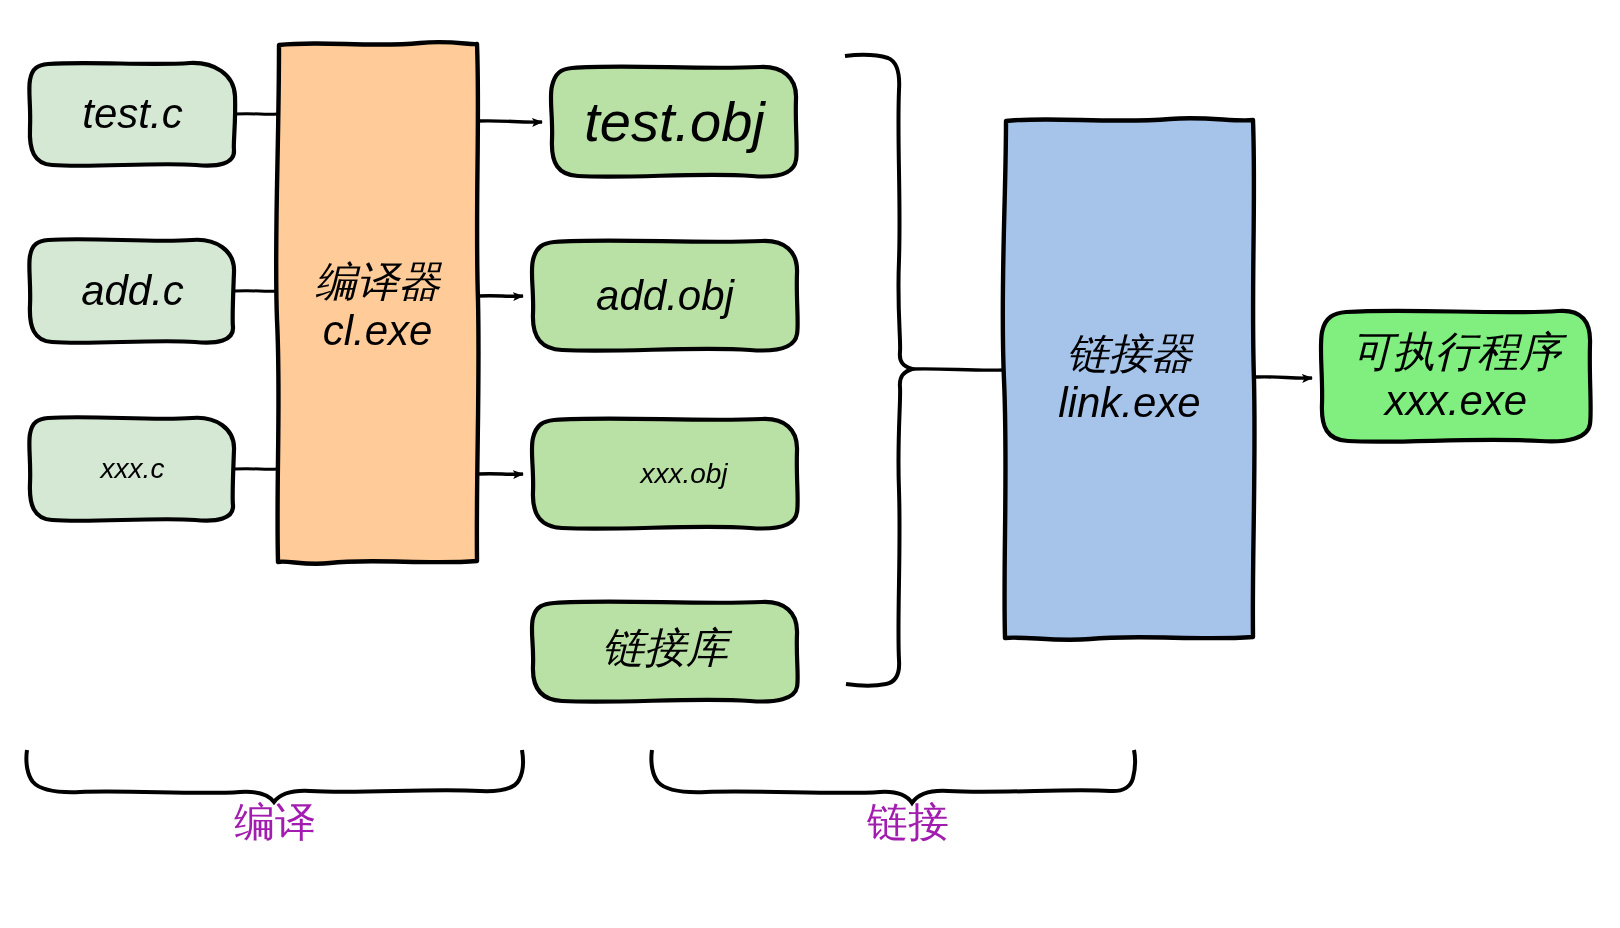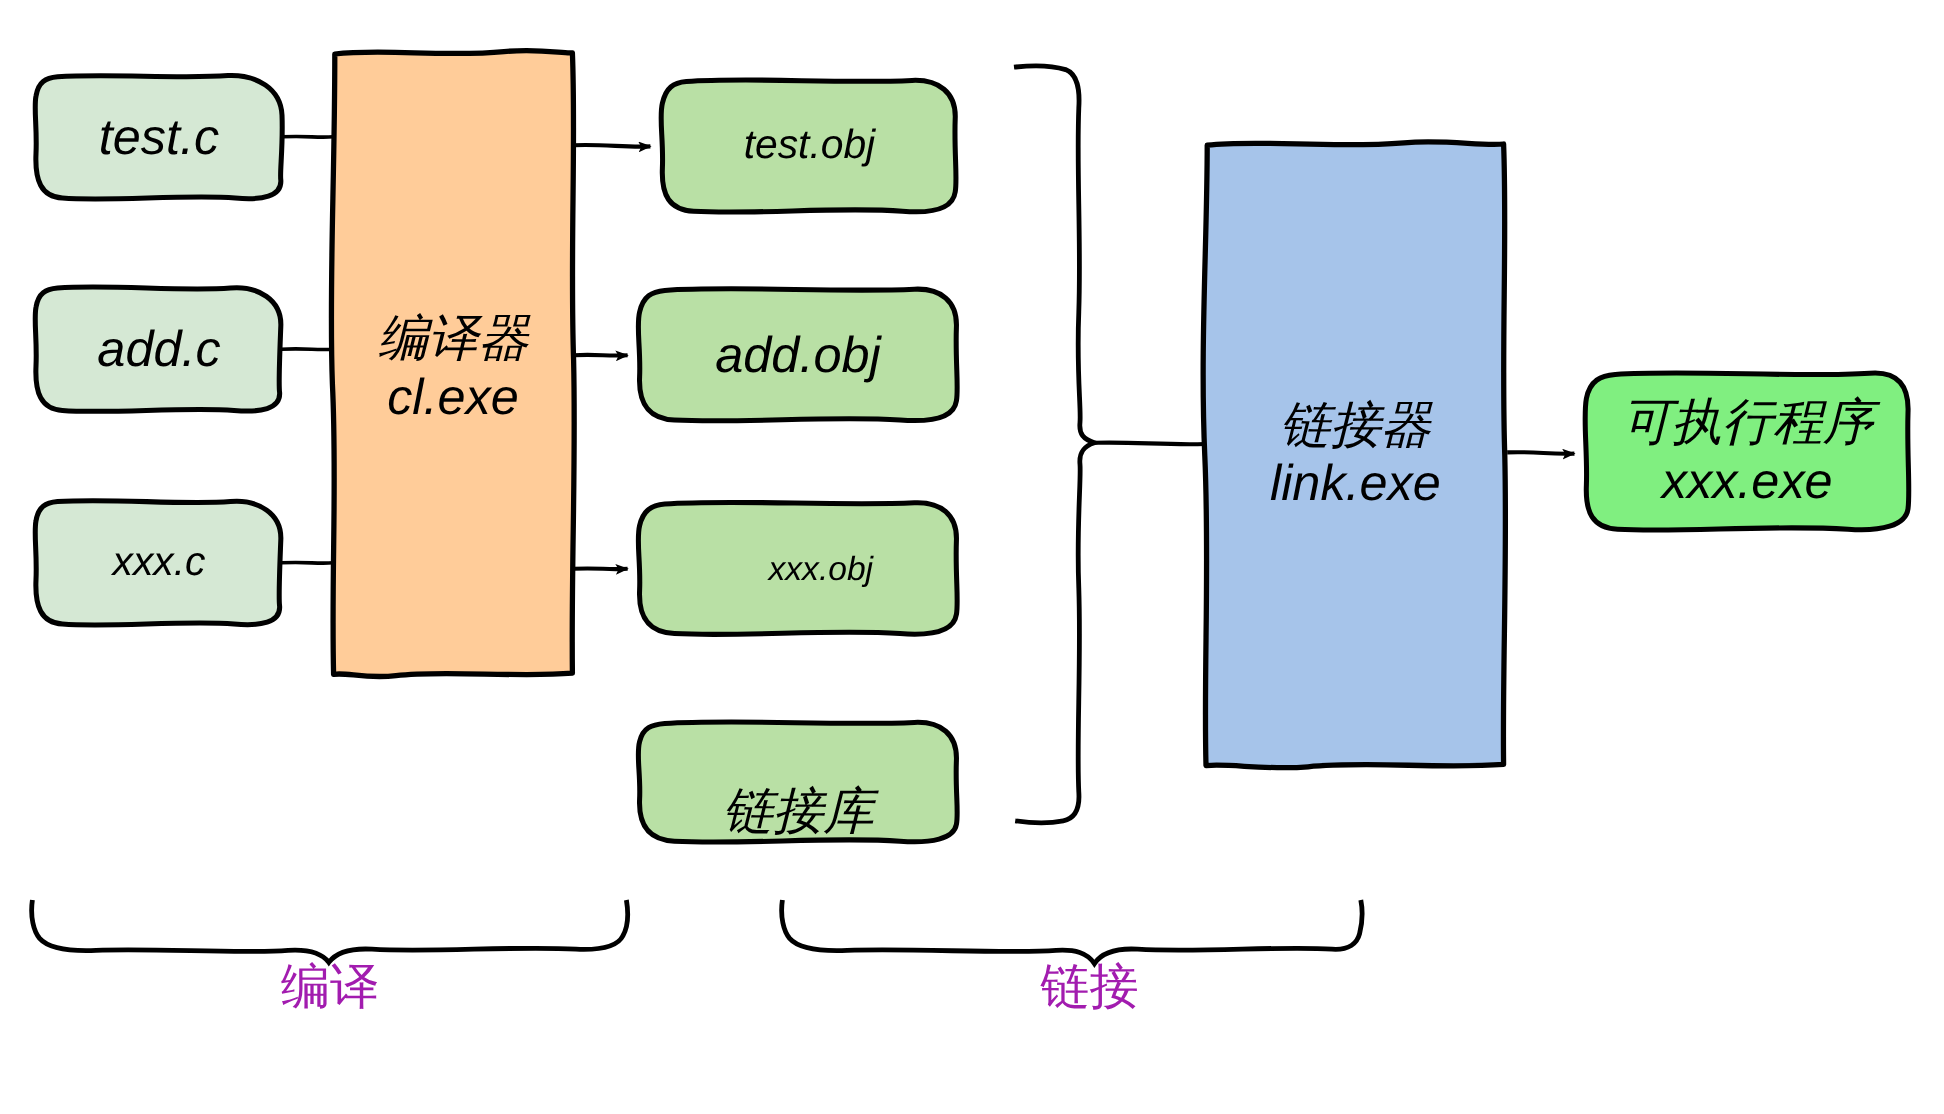--- a/index.html
+++ b/index.html
@@ -48,28 +48,28 @@
     z-index: 3;
     color: #a21caf;
     font-size: 41px;
     text-align: center;
     white-space: nowrap;
   }
 
   
   .n-test-c   { left: 30px;   top: 63px;  width: 205px; height: 103px; font-size: 42px; }
   .n-add-c    { left: 30px;   top: 239px; width: 205px; height: 104px; font-size: 42px; }
-  .n-xxx-c    { left: 30px;   top: 417px; width: 205px; height: 104px; font-size: 34px; }
+  .n-xxx-c    { left: 30px;   top: 417px; width: 205px; height: 104px; font-size: 28px; }
 
   .n-compiler { left: 277px;  top: 42px;  width: 201px; height: 530px; font-size: 42px; }
 
-  .n-test-obj { left: 552px;  top: 66px;  width: 245px; height: 112px; font-size: 34px; }
+  .n-test-obj { left: 552px;  top: 66px;  width: 245px; height: 112px; font-size: 56px; }
   .n-add-obj  { left: 533px;  top: 240px; width: 264px; height: 112px; font-size: 42px; }
   .n-xxx-obj  { left: 552px;  top: 418px; width: 264px; height: 112px; font-size: 28px; }
-  .n-lib      { left: 533px;  top: 601px; width: 264px; height: 94px;  font-size: 42px; margin-top: 28px; }
+  .n-lib      { left: 533px;  top: 601px; width: 264px; height: 94px;  font-size: 42px; }
 
   .n-linker   { left: 1004px; top: 118px; width: 251px; height: 522px; font-size: 42px; }
   .n-exe      { left: 1322px; top: 310px; width: 268px; height: 133px; font-size: 42px; }
 
   .bl-compile { left: 115px;  top: 795px; width: 320px; }
   .bl-link    { left: 748px;  top: 795px; width: 320px; }
 </style>
 </head>
 <body>
 

